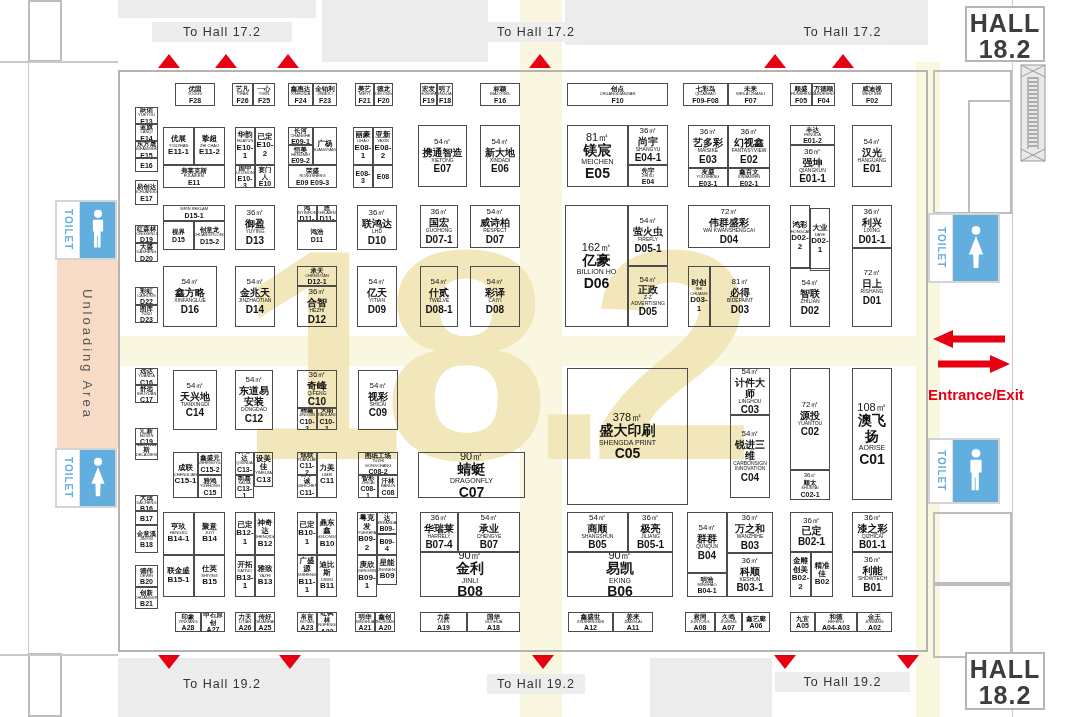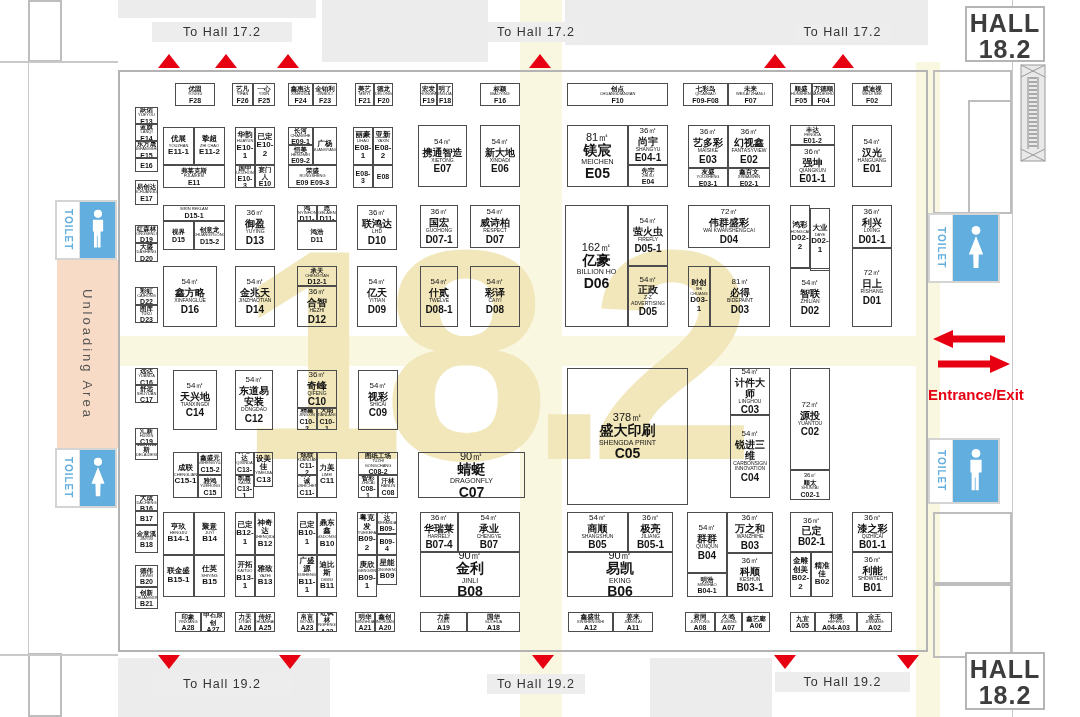--- a/index.html
+++ b/index.html
@@ -547,20 +547,26 @@
         <div class="b-area">72㎡</div>
         <div class="b-name">源投</div>
         <div class="b-en">YUANTOU</div>
         <div class="b-code">C02</div>
       </div>
       <div class="booth xs" style="left: 790px; top: 470px; width: 40px; height: 30px;">
         <div class="b-area">36㎡</div>
         <div class="b-name">顺太</div>
         <div class="b-en">SHUNTAI</div>
         <div class="b-code">C02-1</div>
+      </div>
+      <div class="booth lg" style="left: 852px; top: 368px; width: 40px; height: 132px;">
+        <div class="b-area">108㎡</div>
+        <div class="b-name">澳飞扬</div>
+        <div class="b-en">AORISE</div>
+        <div class="b-code">C01</div>
       </div>
       <div class="booth sm" style="left: 173px; top: 452px; width: 25px; height: 46px;">
         <div class="b-name">成联</div>
         <div class="b-en">CHENGLIAN</div>
         <div class="b-code">C15-1</div>
       </div>
       <div class="booth xs" style="left: 198px; top: 452px; width: 24px; height: 23px;">
         <div class="b-name">鑫盛元</div>
         <div class="b-en">XINSHENGYUAN</div>
         <div class="b-code">C15-2</div>

